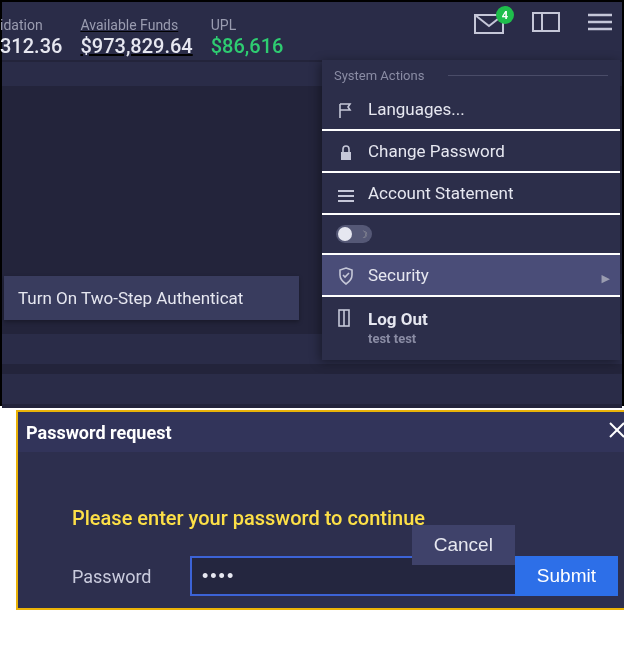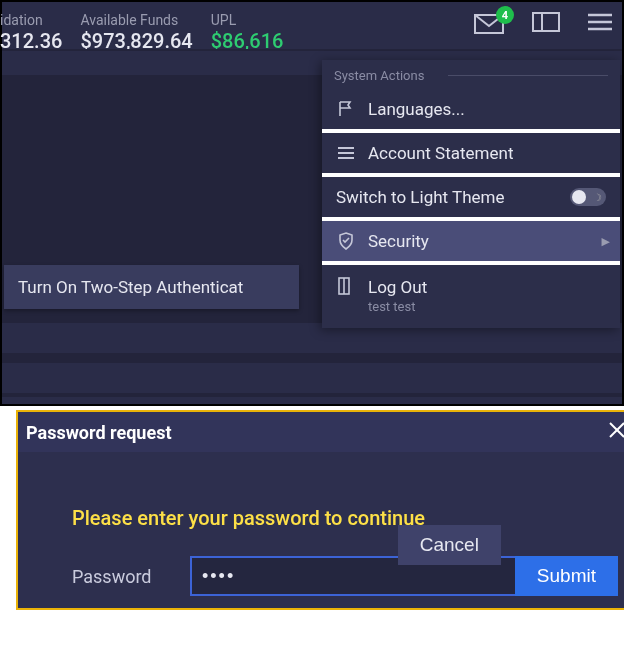--- a/index.html
+++ b/index.html
@@ -1,75 +1,75 @@
 <!DOCTYPE html>
 <html><head>
 <meta charset="utf-8">
 <style>
   * { box-sizing: border-box; margin: 0; padding: 0; }
   html, body { width: 624px; height: 658px; background: #fff; font-family: -apple-system, "Segoe UI", Roboto, Arial, sans-serif; overflow: hidden; }
   .app { width: 624px; height: 658px; position: relative; }
 
   
   .top { position: absolute; left: 0; top: 0; width: 624px; height: 406px; background: #2a2c48; border: 2px solid #000; }
-  .header { display: flex; align-items: center; height: 56px; padding: 4px 0 0 0; }
+  .header { display: flex; align-items: flex-end; height: 56px; padding: 4px 0 0 0; }
   .stat { display: flex; flex-direction: column; margin-left: 6px; }
   .stat-label { font-size: 14px; color: #9a9cb0; line-height: 18px; }
   .stat-value { font-size: 20px; color: #e6e7f0; font-weight: 500; line-height: 24px; }
   .stat.upl .stat-value { color: #2ecc71; }
   .stat.liq { margin-left: -2px; }
   .stat.liq .stat-label { padding-left: 0; }
-  .stat.funds { margin-left: 18px; }
+  .stat.funds { margin-left: 18px; text-decoration: underline; }
   .stat.upl { margin-left: 18px; }
 
   .header-icons { position: absolute; right: 10px; top: 10px; display: flex; align-items: center; gap: 28px; }
   .mail { position: relative; color: #c5c7d8; }
   .mail svg { display: block; }
   .badge { position: absolute; top: -8px; right: -10px; background: #1fbf4c; color: #fff; font-size: 11px; font-weight: 700; width: 18px; height: 18px; border-radius: 50%; display: flex; align-items: center; justify-content: center; }
   .layout-ico, .menu-ico { color: #c5c7d8; }
 
-  .body-dark { position: absolute; left: 0; top: 47px; width: 100%; height: 348px; background: #23243b; text-align: right; }
+  .body-dark { position: absolute; left: 0; top: 58px; width: 100%; height: 348px; background: #23243b; text-align: right; }
   .band { position: absolute; left: 0; width: 100%; height: 24px; background: #2a2c48; }
   .band.b1 { top: 2px; }
 
   .submenu-item { position: absolute; left: 2px; top: 216px; width: 295px; height: 44px; background: #393c5e; display: flex; align-items: center; padding-left: 14px; color: #e6e7f0; font-size: 17px; box-shadow: 0 2px 4px rgba(0,0,0,.3); }
 
   .band.b2 { top: 274px; height: 30px; }
   .band.b3 { top: 314px; height: 30px; }
 
   
   .menu { position: absolute; right: 2px; top: 58px; width: 298px; background: #2c2e4a; box-shadow: -2px 2px 10px rgba(0,0,0,.4); }
   .menu-header { font-size: 13px; color: #8a8ca4; padding: 8px 12px 6px; display: flex; align-items: center; gap: 24px; }
   .menu-header .rule { flex: 1; height: 1px; background: #4a4c68; }
-  .mi { display: flex; align-items: center; gap: 12px; padding: 10px 14px; color: #e6e7f0; font-size: 17px; border-bottom: 4px solid #ffffff; position: relative; }
+  .mi { display: flex; align-items: flex-end; gap: 12px; padding: 10px 14px; color: #e6e7f0; font-size: 17px; border-bottom: 2px solid #ffffff; position: relative; }
   .mi:last-child { border-bottom: none; }
   .mi .ico { width: 20px; display: flex; justify-content: center; color: #c5c7d8; }
   .mi.theme { justify-content: space-between; }
   .toggle { width: 36px; height: 18px; border-radius: 9px; background: #555876; position: relative; display:flex; align-items:center; }
   .toggle .knob { width: 14px; height: 14px; border-radius: 50%; background: #e6e7f0; position: absolute; left: 2px; }
   .toggle .moon { position:absolute; right:4px; color:#aaa; font-size:10px; }
   .mi.security { background: #4a4d78; }
   .mi .chev { position: absolute; right: 10px; color: #9a9cb0; font-size: 11px; }
-  .mi.logout { flex-direction: row; align-items: flex-start; padding-top: 12px; padding-bottom: 14px; }
+  .mi.logout { flex-direction: row; align-items: flex-start; padding-top: 12px; padding-bottom: 14px; font-weight: bold; }
   .mi.logout .lcol { display:flex; flex-direction:column; }
   .mi.logout .user { font-size: 13px; color: #8a8ca4; margin-top: 2px; }
 
   
   .dialog-wrap { position: absolute; left: 16px; top: 410px; width: 624px; height: 200px; border: 2px solid #eab308; background: #2d2f4e; }
   .dlg-title { display: flex; align-items: center; justify-content: space-between; height: 40px; padding: 0 12px 0 8px; background: #32345a; }
   .dlg-title span { color: #fff; font-size: 18px; font-weight: 700; }
   .dlg-close { color: #b7b9cf; cursor: pointer; }
   .dlg-body { padding: 54px 54px 0 54px; }
   .dlg-msg { color: #fde047; font-size: 20px; font-weight: 500; }
   .field-row { display: flex; align-items: center; margin-top: 26px; gap: 18px; justify-content: flex-end; }
   .field-label { color: #c9cbdd; font-size: 18px; width: 100px; }
   .pw-wrap { flex: 1; position: relative; }
   .pw { width: 100%; height: 40px; background: #24263f; border: 2px solid #3c63d6; color: #e6e7f0; font-size: 18px; padding: 0 44px 0 10px; outline: none; letter-spacing: 2px; }
   .eye { position: absolute; right: 10px; top: 50%; transform: translateY(-50%); color: #b7b9cf; }
-  .dlg-actions { position: absolute; right: 20px; bottom: 12px; display: flex; gap: 14px; }
+  .dlg-actions { position: absolute; right: 20px; bottom: 12px; display: flex; }
   .btn { height: 40px; padding: 0 22px; font-size: 19px; border: none; cursor: pointer; }
   .btn.cancel { background: #3f426a; color: #e6e7f0; }
   .btn.submit { background: #2d6fe8; color: #fff; font-weight: 500; margin-top: 31px; }
 </style>
 </head>
 <body>
 
 <div class="app">
 
   <div class="top">
@@ -131,34 +131,42 @@
 
       <div class="mi">
         <span class="ico">
           <svg width="16" height="16" viewBox="0 0 16 16">
               <path d="M2 1 v14 M2 1 h10 l-2 3 l2 3 h-10" fill="none" stroke="currentColor" stroke-width="1.6"></path>
             </svg>
         </span>
         <span>Languages...</span>
       </div>
 
+      <div class="mi">
+        <span class="ico">
+          <svg width="14" height="16" viewBox="0 0 14 16">
+              <rect x="2" y="7" width="10" height="8" fill="currentColor"></rect>
+              <path d="M4 7 V4 a3 3 0 0 1 6 0 V7" fill="none" stroke="currentColor" stroke-width="1.6"></path>
+            </svg>
+        </span>
+        <span>Change Password</span>
+      </div>
 
       <div class="mi">
         <span class="ico">
           <svg width="16" height="14" viewBox="0 0 16 14">
               <line x1="0" y1="2" x2="16" y2="2" stroke="currentColor" stroke-width="2"></line>
               <line x1="0" y1="7" x2="16" y2="7" stroke="currentColor" stroke-width="2"></line>
               <line x1="0" y1="12" x2="16" y2="12" stroke="currentColor" stroke-width="2"></line>
             </svg>
         </span>
         <span>Account Statement</span>
       </div>
 
       <div class="mi theme">
-        <span>Switch to Light Theme</span>
         <span class="toggle">
           <span class="knob"></span>
           <span class="moon">☽</span>
         </span>
       </div>
 
       <div class="mi security">
         <span class="ico">
           <svg width="16" height="18" viewBox="0 0 16 18">
               <path d="M8 1 L14 3 V8 C14 13 8 17 8 17 C8 17 2 13 2 8 V3 Z" fill="none" stroke="currentColor" stroke-width="1.6"></path>

